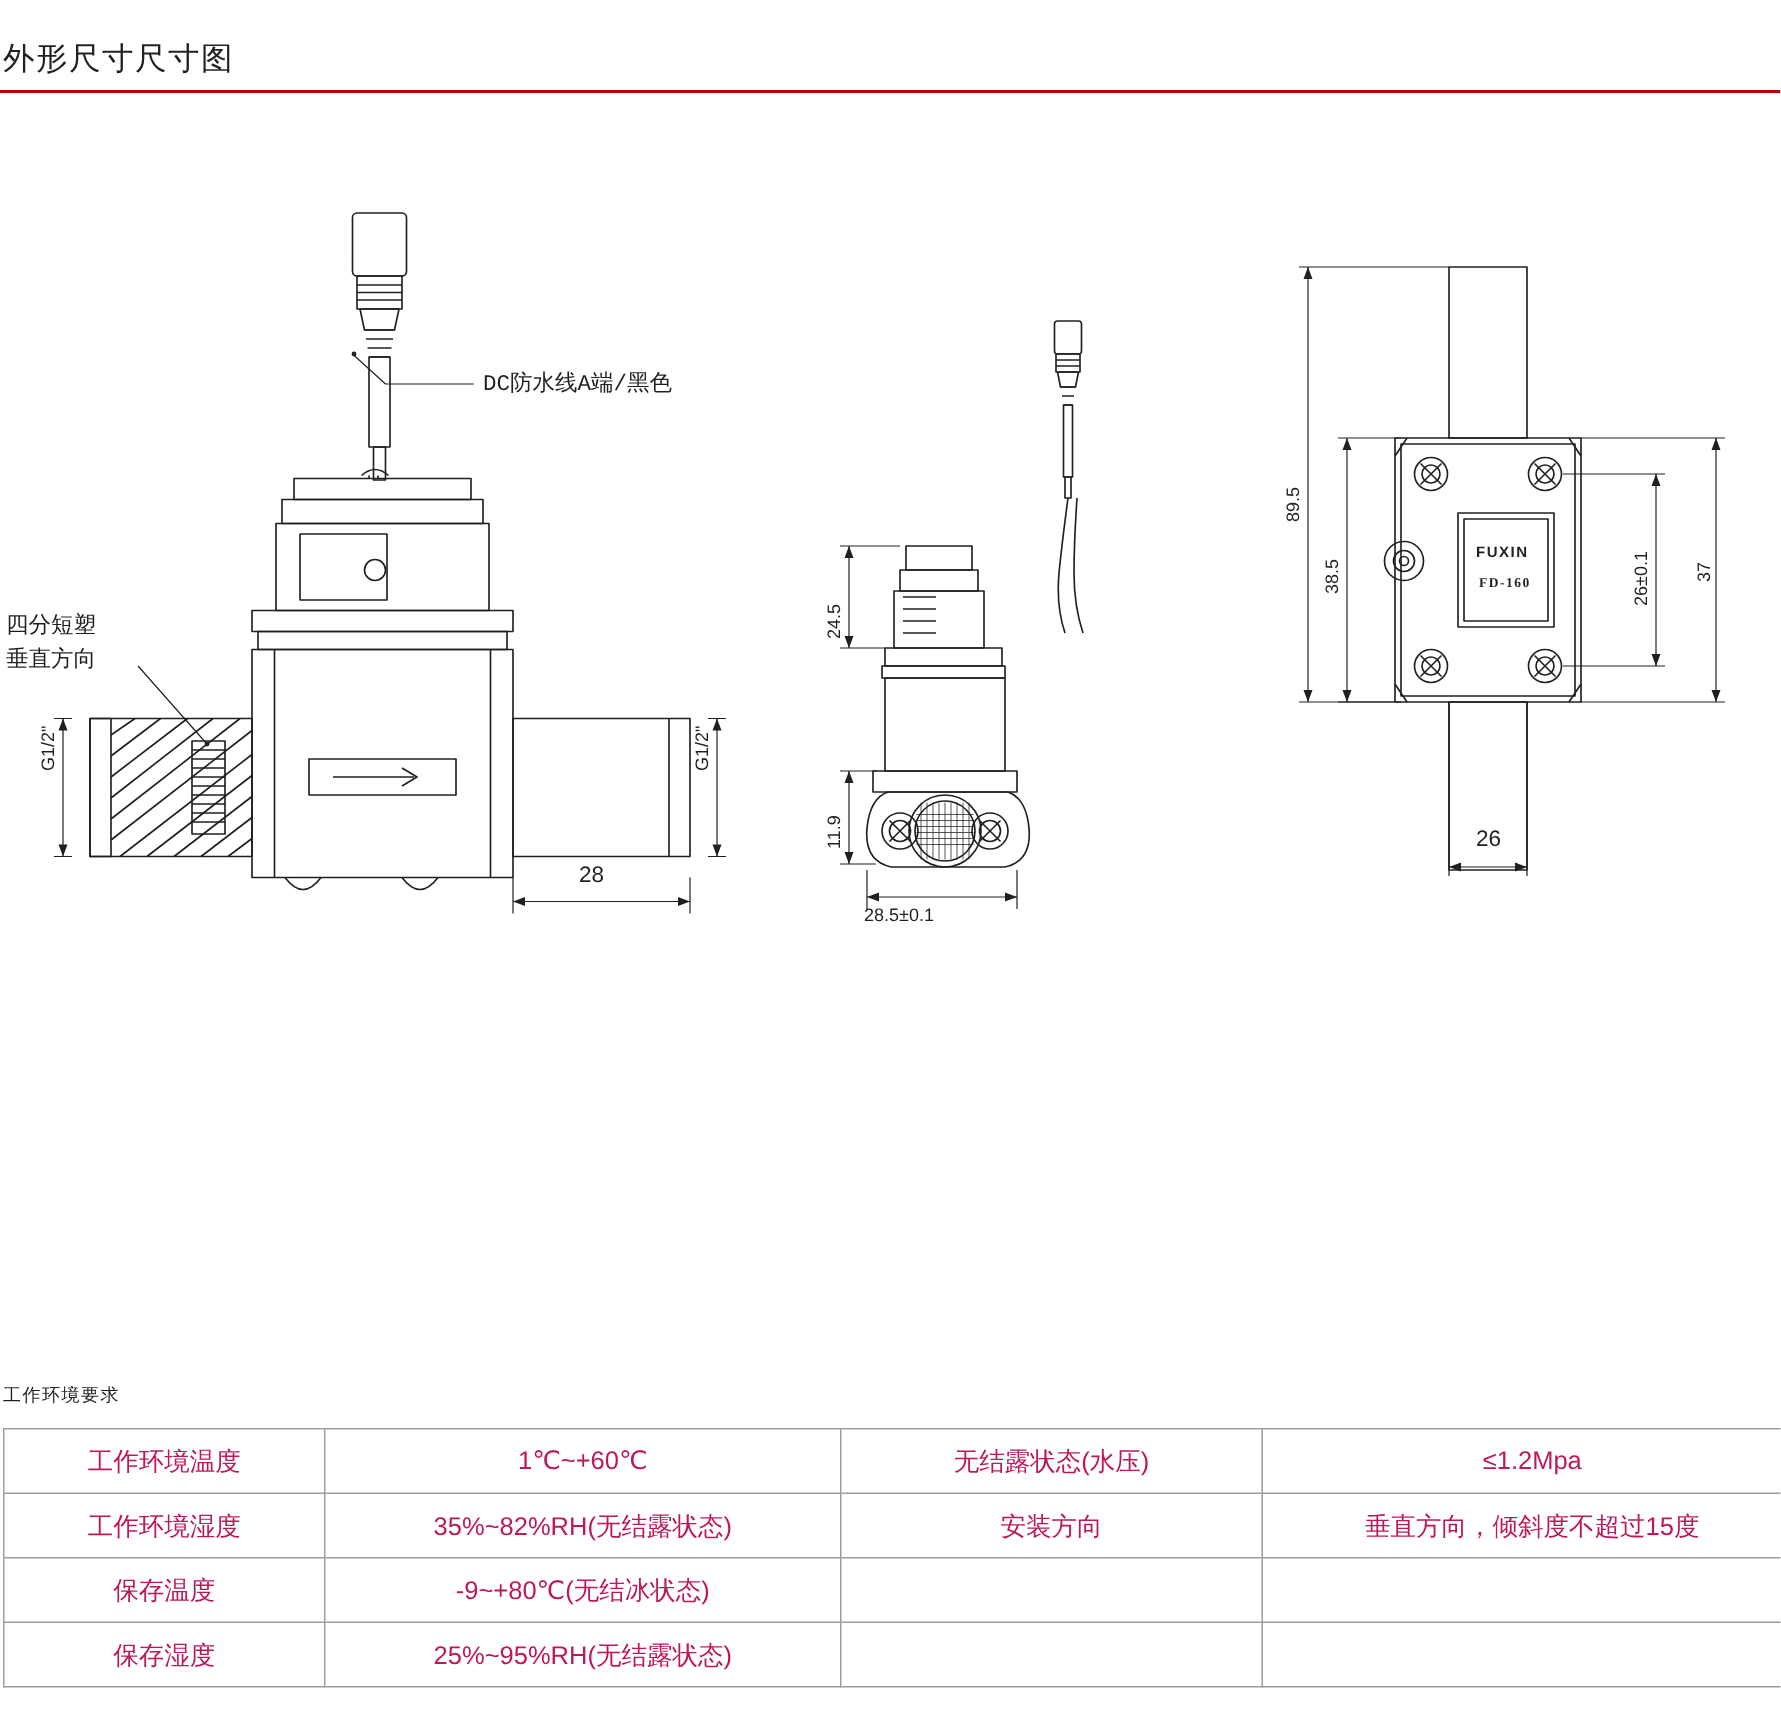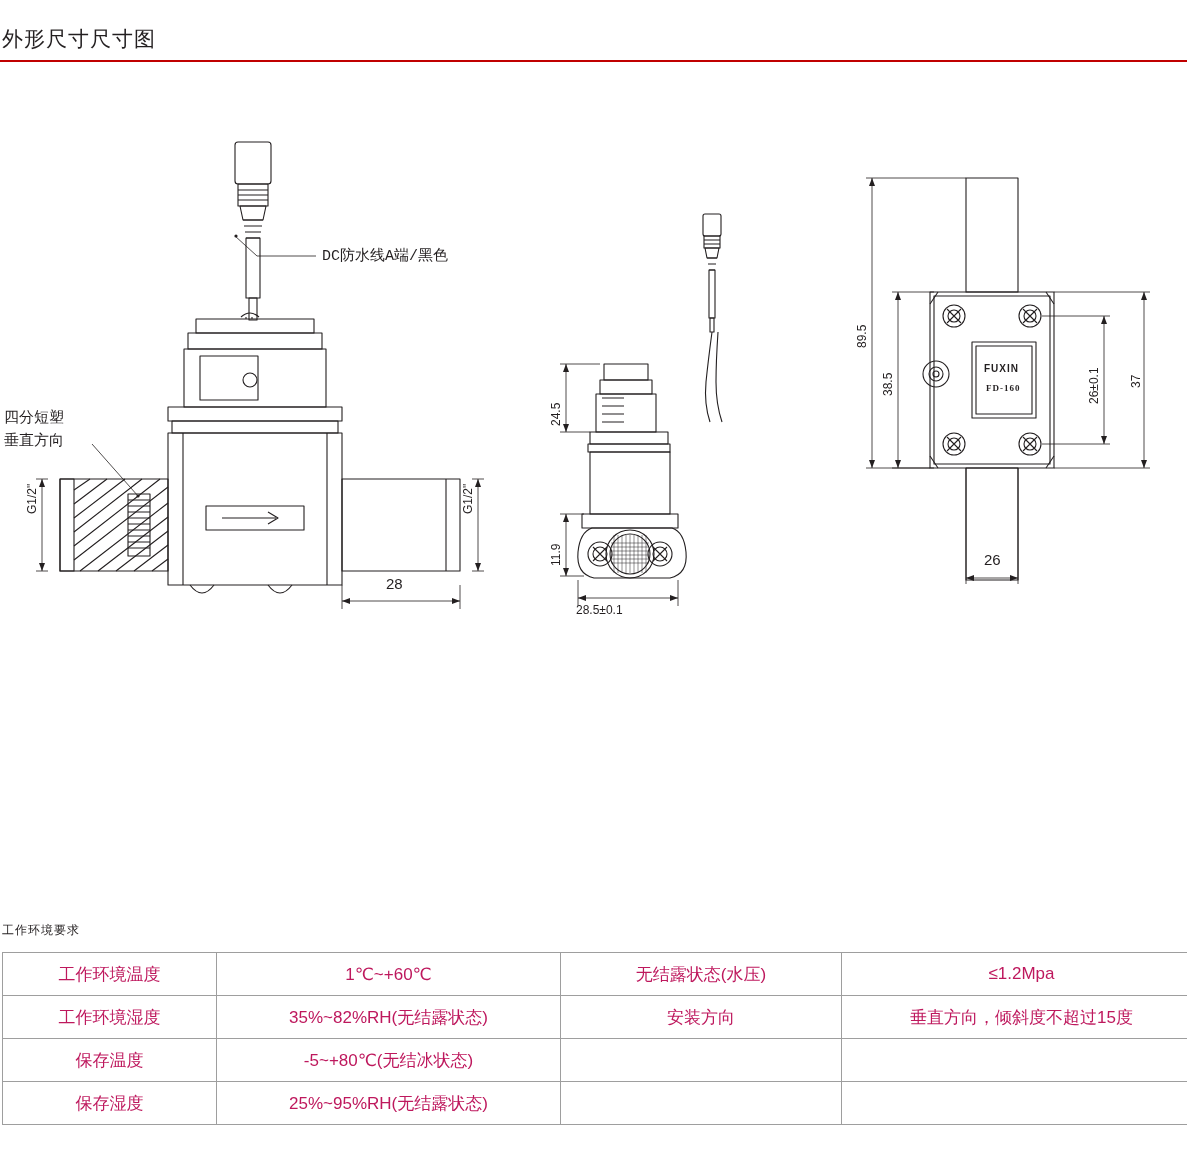--- a/index.html
+++ b/index.html
@@ -300,21 +300,21 @@
           <td class="c4">≤1.2Mpa</td>
         </tr>
         <tr>
           <td class="c1">工作环境湿度</td>
           <td class="c2">35%~82%RH(无结露状态)</td>
           <td class="c3">安装方向</td>
           <td class="c4">垂直方向，倾斜度不超过15度</td>
         </tr>
         <tr>
           <td class="c1">保存温度</td>
-          <td class="c2">-5~+80℃(无结冰状态)</td>
+          <td class="c2">-9~+80℃(无结冰状态)</td>
           <td class="c3"></td>
           <td class="c4"></td>
         </tr>
         <tr>
           <td class="c1">保存湿度</td>
           <td class="c2">25%~95%RH(无结露状态)</td>
           <td class="c3"></td>
           <td class="c4"></td>
         </tr>
       </tbody>

